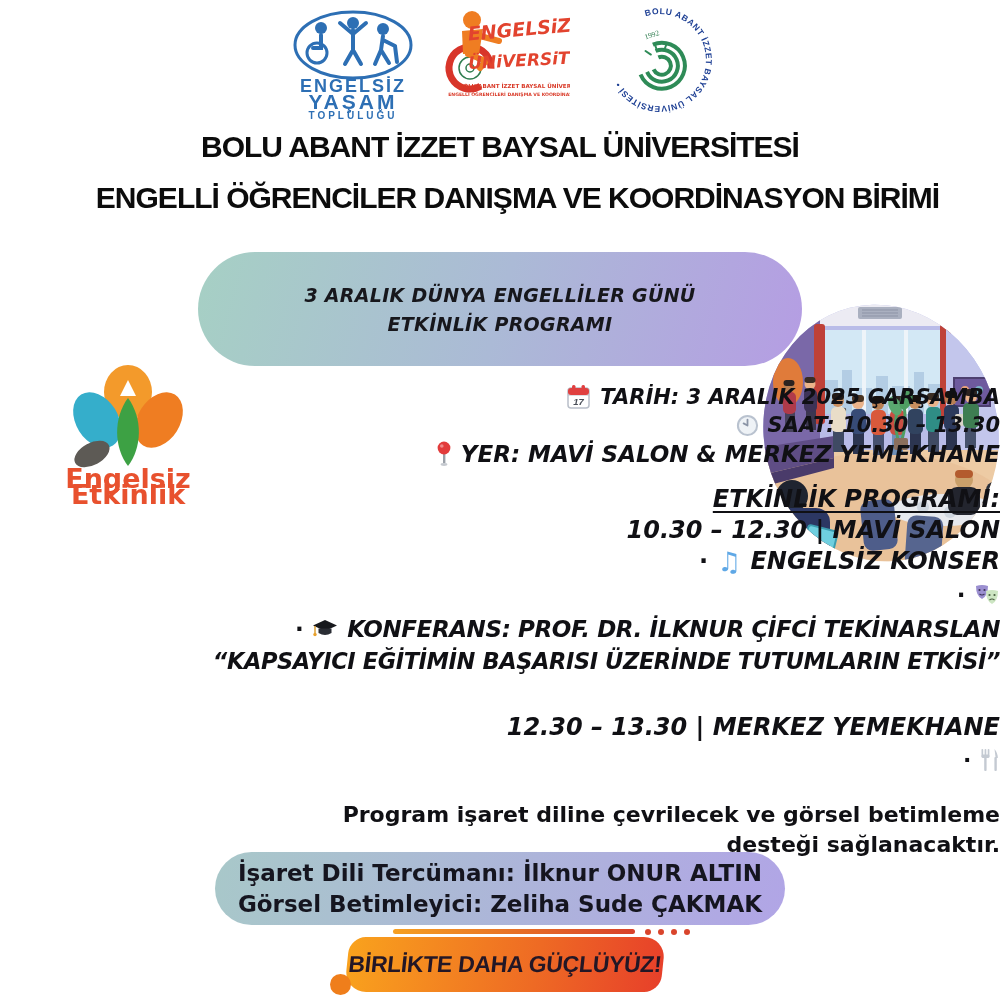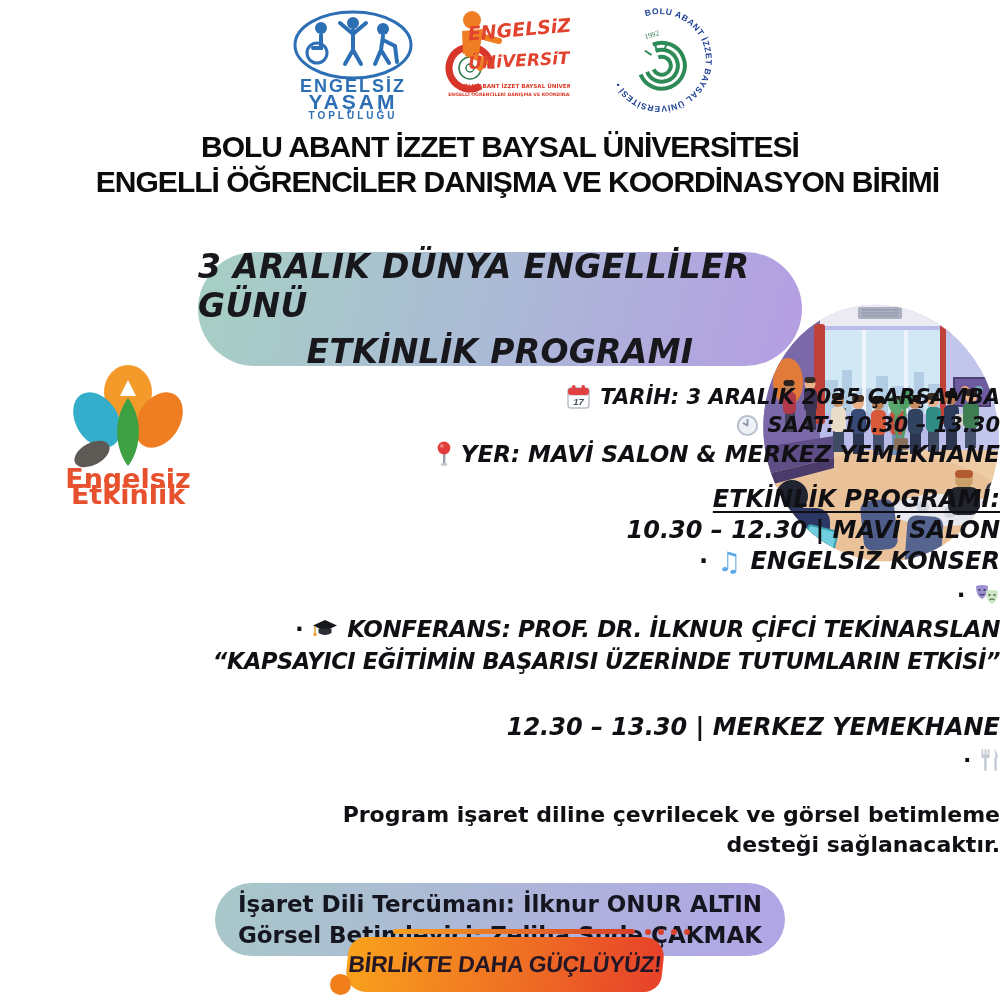--- a/index.html
+++ b/index.html
@@ -3,39 +3,39 @@
 <meta charset="utf-8">
 <style>
   html,body{margin:0;padding:0;background:#fff;}
   .poster{position:relative;width:1000px;height:1000px;background:#ffffff;overflow:hidden;
           font-family:"DejaVu Sans",sans-serif;color:#101010;}
   svg{display:block;}
   
   .hdr{position:absolute;left:0;right:0;text-align:center;
        font-family:"Liberation Sans",sans-serif;font-weight:700;color:#0c0c0c;letter-spacing:-1px;}
   .hdr1{top:130px;font-size:30px;}
-  .hdr2{top:165px;font-size:30px;padding-left:35px;}
+  .hdr2{top:181px;font-size:30px;padding-left:35px;}
   .hdr3{top:204px;font-size:30px;margin-top:48px;}
   
   .title-banner{position:absolute;left:198px;top:252px;width:604px;height:114px;border-radius:58px;
        background:linear-gradient(105deg,#a6d0c4 0%,#abbad6 50%,#b59de3 100%);
        display:flex;flex-direction:column;align-items:center;justify-content:center;gap:7px;
-       font-style:italic;font-weight:800;font-size:33px;color:#17171c;letter-spacing:.3px;}
+       font-style:italic;font-weight:800;font-size:19px;color:#17171c;letter-spacing:.3px;}
   
   .cline{position:absolute;left:0;right:0;display:flex;justify-content:flex-end;align-items:center;gap:9px;
          font-style:italic;font-weight:800;color:#101014;}
   .bullet{font-style:normal;font-weight:900;}
   .u{text-decoration:underline;text-underline-offset:4px;}
   .noital{font-style:normal;font-weight:700;margin-top:16px;}
   .note-ic{color:#5fa8e6;font-size:27px;font-style:normal;line-height:1;}
   
   .credits{position:absolute;left:215px;top:852px;width:570px;height:73px;border-radius:37px;
        background:linear-gradient(105deg,#a8c8c9 0%,#adb4da 55%,#b1a5e6 100%);
        display:flex;flex-direction:column;align-items:center;justify-content:center;gap:5px;
-       font-weight:700;font-size:23px;color:#15151f;margin-top:31px;}
+       font-weight:700;font-size:23px;color:#15151f;}
   
   .divider{position:absolute;left:393px;top:929px;width:242px;height:5px;border-radius:3px;
        background:linear-gradient(90deg,#f6a022,#d8402a);}
   .ddot{position:absolute;top:929px;width:6px;height:6px;border-radius:50%;background:#d9452c;}
   .slogan{position:absolute;left:347px;top:937px;width:316px;height:55px;transform:skewX(-6deg);
        border-radius:16px 22px 16px 22px;background:linear-gradient(95deg,#f9a21d 0%,#ee6a24 60%,#e7402a 100%);
        display:flex;align-items:center;justify-content:center;
        font-family:"Liberation Sans",sans-serif;font-weight:700;font-size:23px;color:#231726;letter-spacing:-.3px;}
   .slogan-dot{position:absolute;left:330px;top:974px;width:21px;height:21px;border-radius:50%;background:#ef7e1b;}
   

